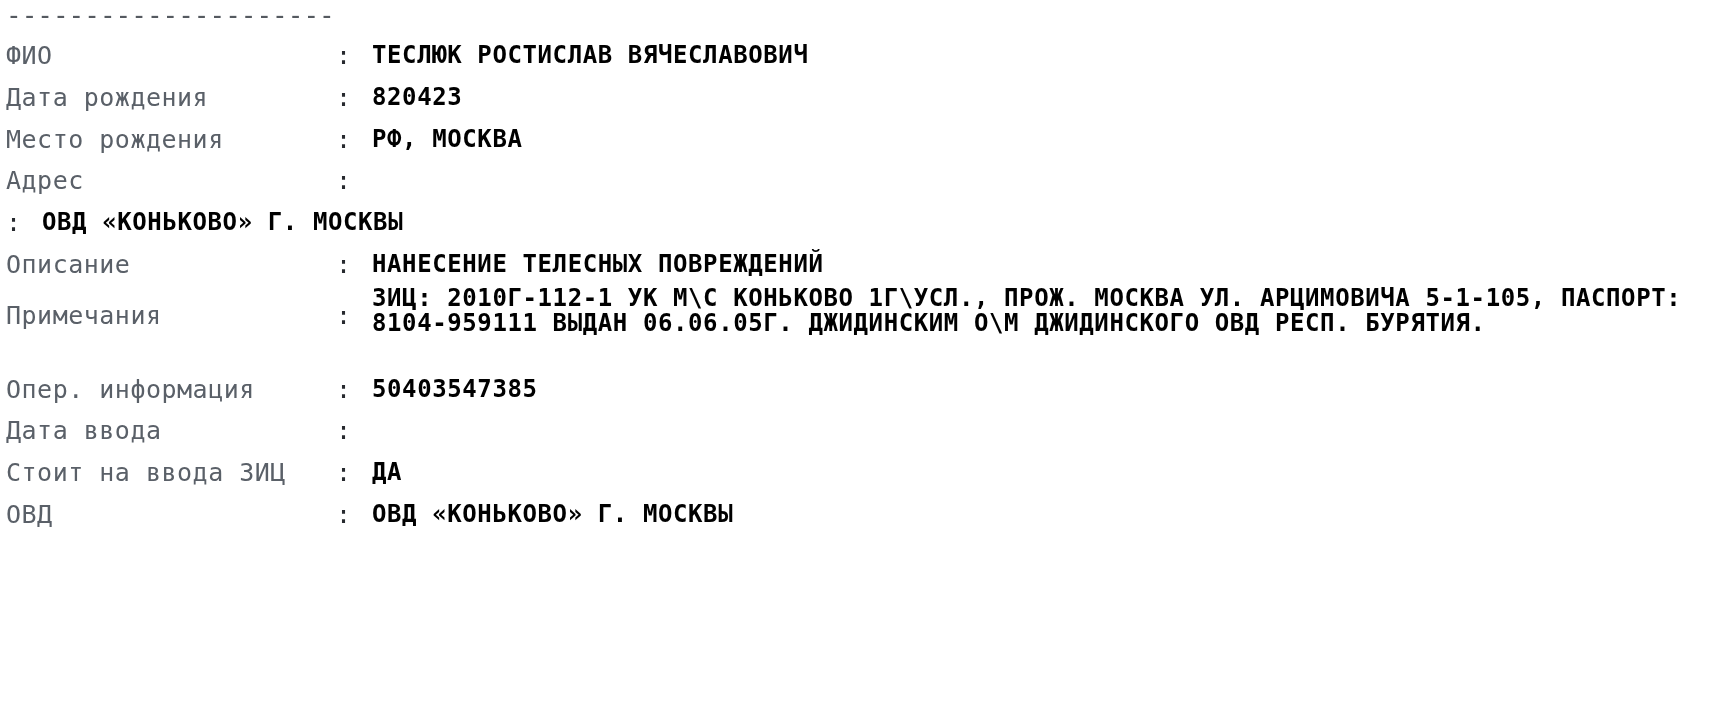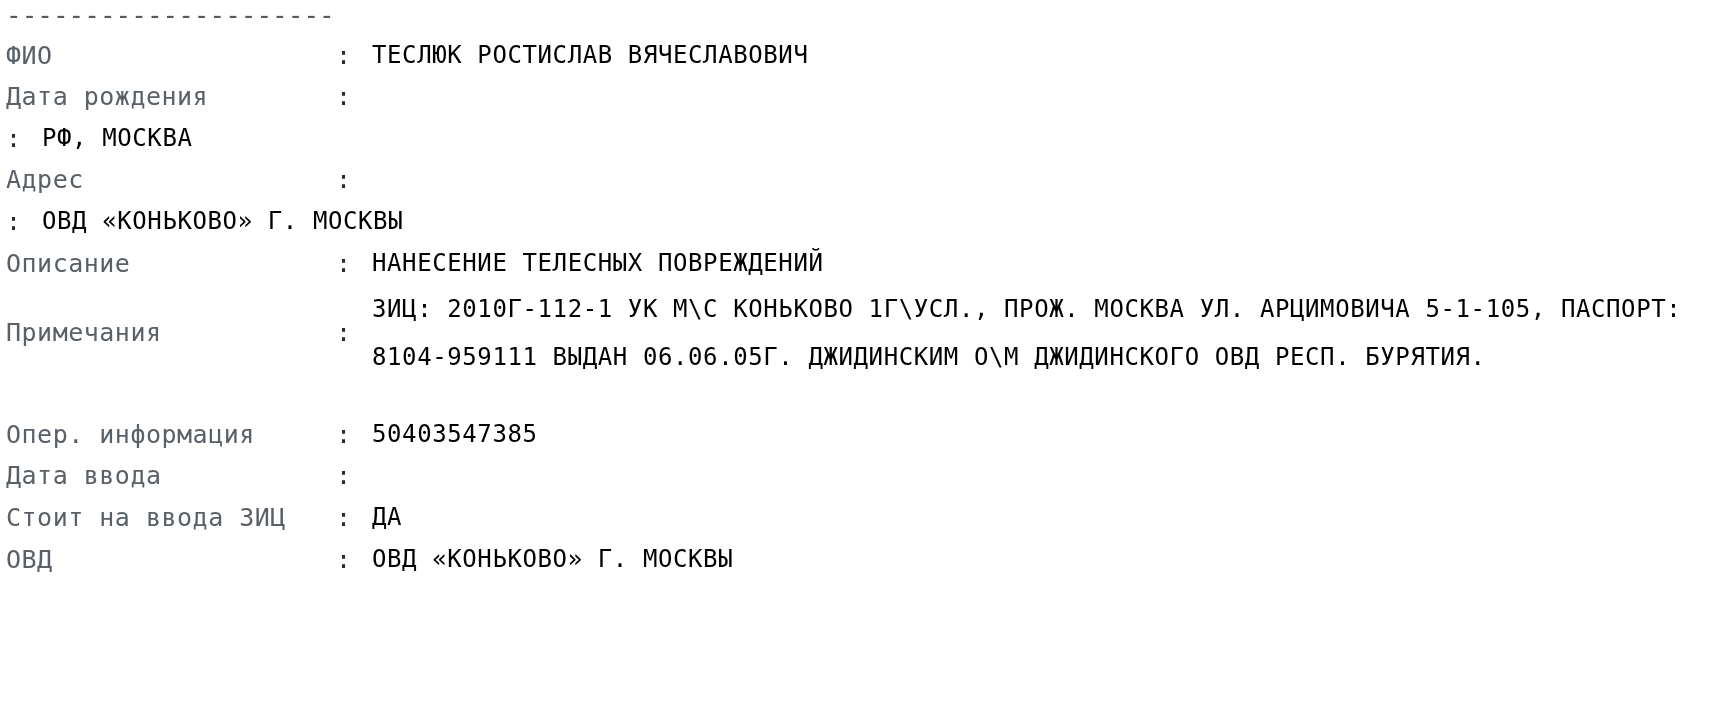--- a/index.html
+++ b/index.html
@@ -28,21 +28,21 @@
     margin: 0 0 4px 6px;
     white-space: pre;
     font-weight: 400;
   }
   .record {
     margin: 0;
     padding: 0 0 0 6px;
   }
   .row {
     display: flex;
-    align-items: center;
+    align-items: flex-end;
     line-height: 41px;
     min-height: 41px;
   }
   .label {
     flex: 0 0 330px;
     width: 330px;
     color: #5a6068;
     font-size: 25px;
     letter-spacing: 0.5px;
     white-space: pre;
@@ -52,28 +52,28 @@
     flex: 0 0 36px;
     color: #26292e;
     font-size: 25px;
     font-weight: 400;
     white-space: pre;
   }
   .value {
     flex: 1 1 auto;
     color: #000000;
     font-size: 24px;
-    font-weight: 400;
+    font-weight: 700;
     letter-spacing: 0.6px;
     white-space: pre-wrap;
     word-break: break-word;
     padding-top: 1px;
   }
   .value.multiline {
-    line-height: 48px;
+    line-height: 25px;
   }
   .gap {
     height: 32px;
   }
 </style>
 </head>
 <body>
 
 <div class="page">
 
@@ -83,23 +83,25 @@
 
     <div class="row">
       <span class="label">ФИО</span>
       <span class="colon">:</span>
       <span class="value">ТЕСЛЮК РОСТИСЛАВ ВЯЧЕСЛАВОВИЧ</span>
     </div>
 
     <div class="row">
       <span class="label">Дата рождения</span>
       <span class="colon">:</span>
+      <span class="value">820423</span>
     </div>
 
     <div class="row">
+      <span class="label">Место рождения</span>
       <span class="colon">:</span>
       <span class="value">РФ, МОСКВА</span>
     </div>
 
     <div class="row">
       <span class="label">Адрес</span>
       <span class="colon">:</span>
     </div>
 
     <div class="row">

